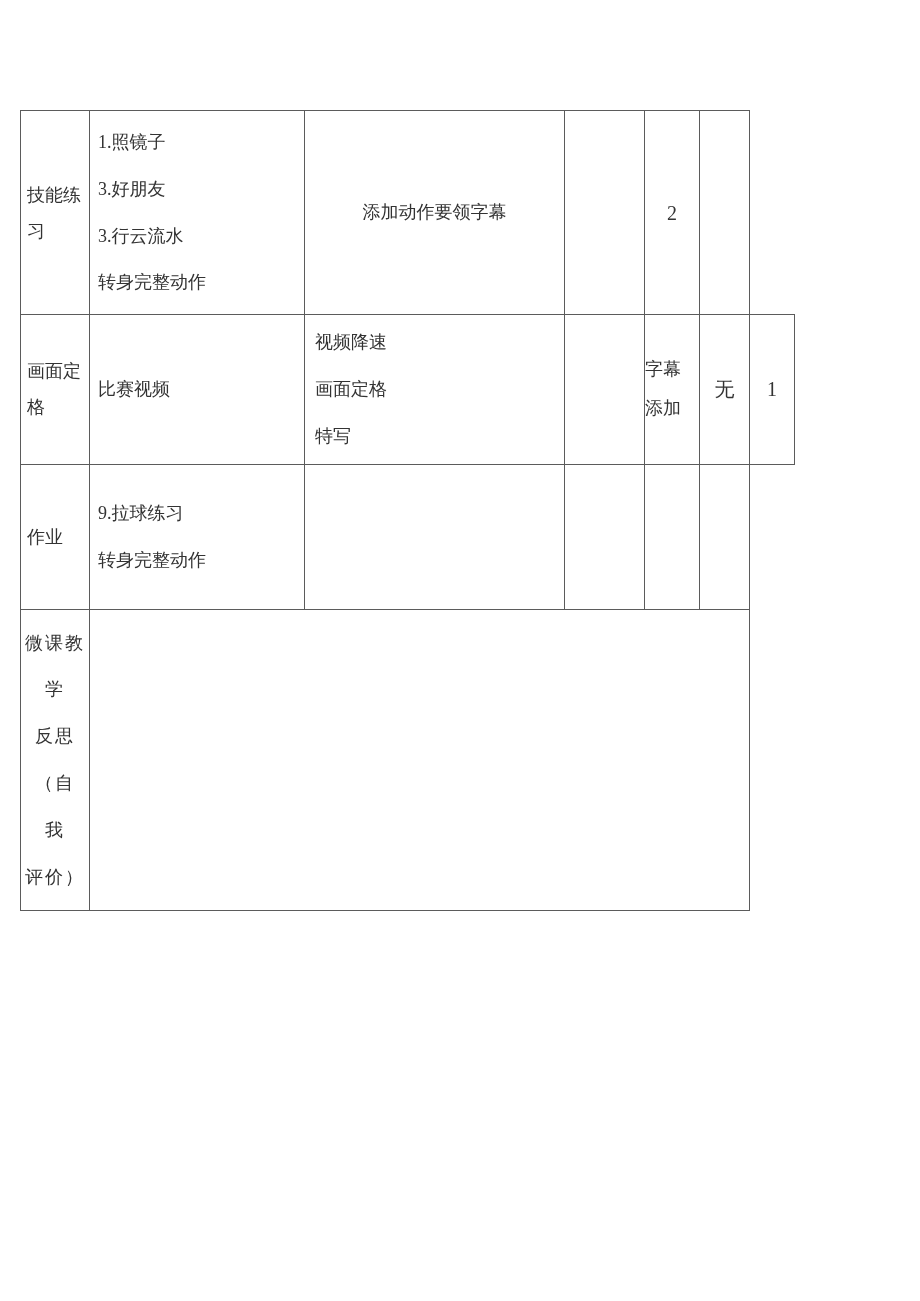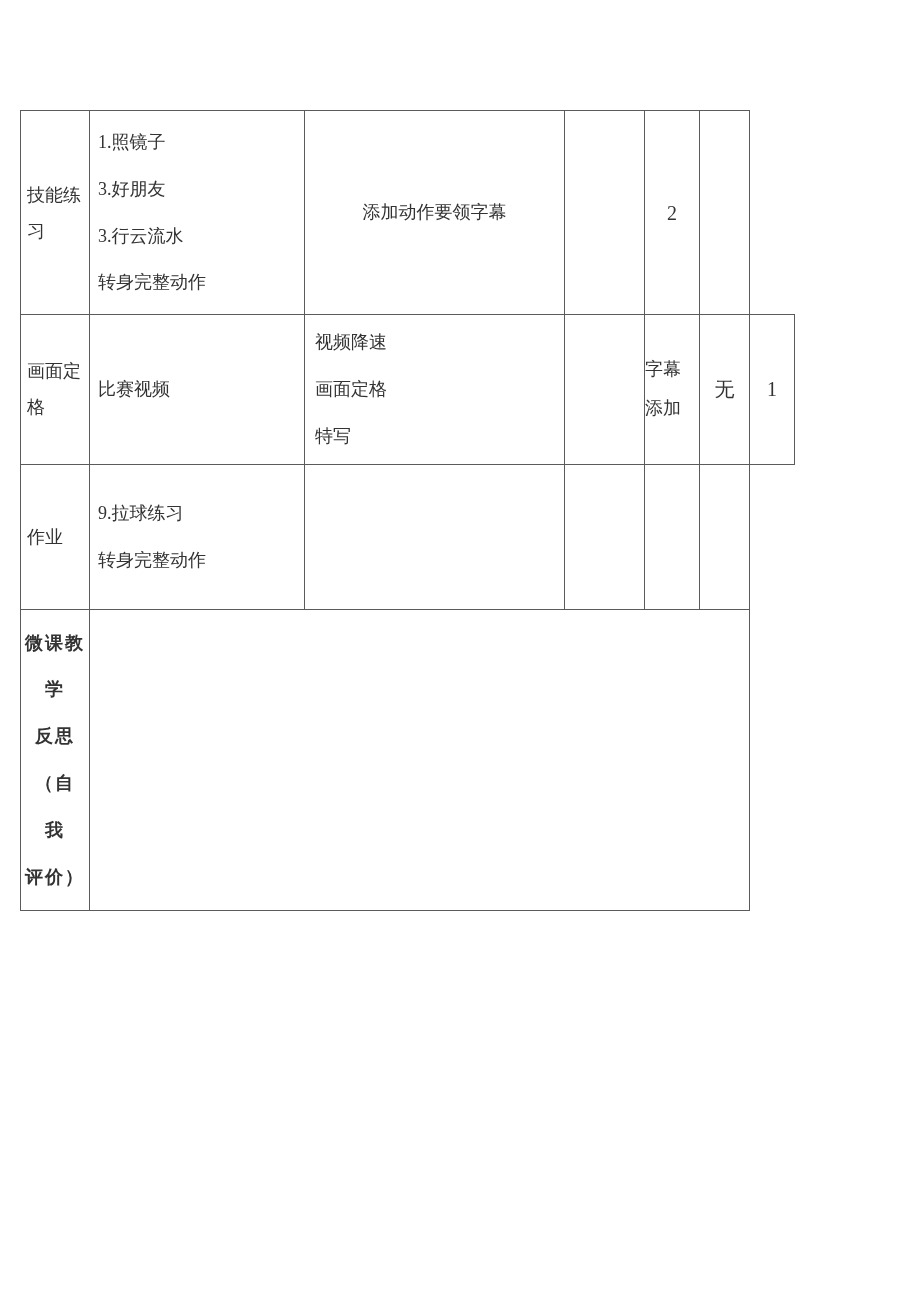--- a/index.html
+++ b/index.html
@@ -24,21 +24,21 @@
     .col2 { width: 215px; padding: 8px 8px; line-height: 2.6; }
     .col3 { width: 260px; padding: 4px 10px; line-height: 2.6; }
     .col4 { width: 80px; padding: 4px 8px; line-height: 2.2; }
     .col5 { width: 55px; padding: 4px 4px; line-height: 2.2; text-align: center; }
     .col6 { width: 50px; padding: 4px 4px; text-align: center; font-size: 20px; }
     .col7 { width: 45px; padding: 4px 4px; text-align: center; font-size: 20px; }
     .center { text-align: center; margin-top: 37px; }
     .rowh1 { height: 200px; }
     .rowh2 { height: 140px; }
     .rowh3 { height: 145px; }
-    .rowh4 { height: 195px; font-weight: bold; }
+    .rowh4 { height: 195px; }
     .reflect {
       line-height: 2.6;
       text-align: center;
       letter-spacing: 2px;
       padding: 10px 4px;
       vertical-align: top;
     }
     .reflect span { display: block; }
   </style>
 </head>

